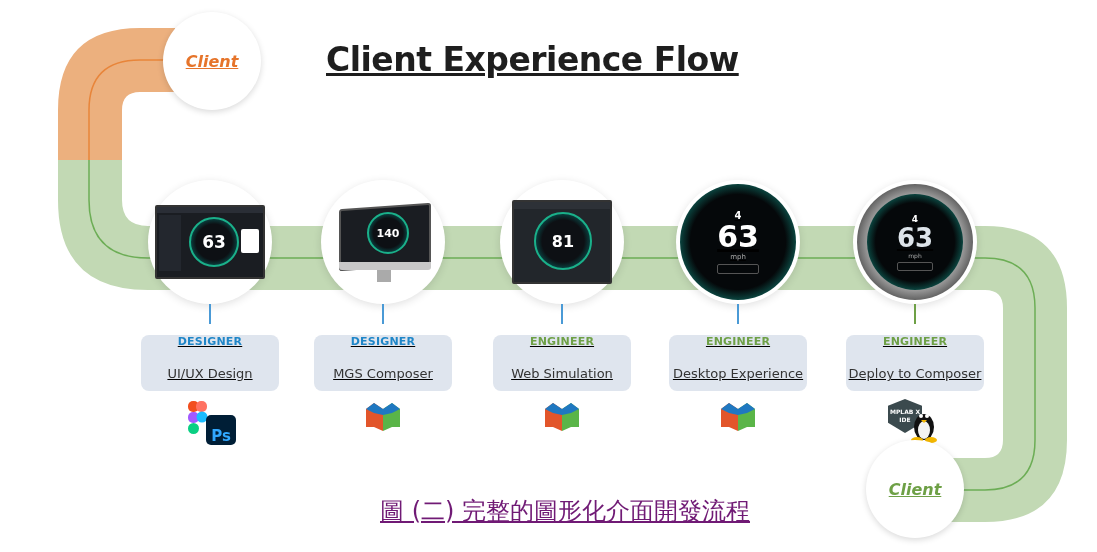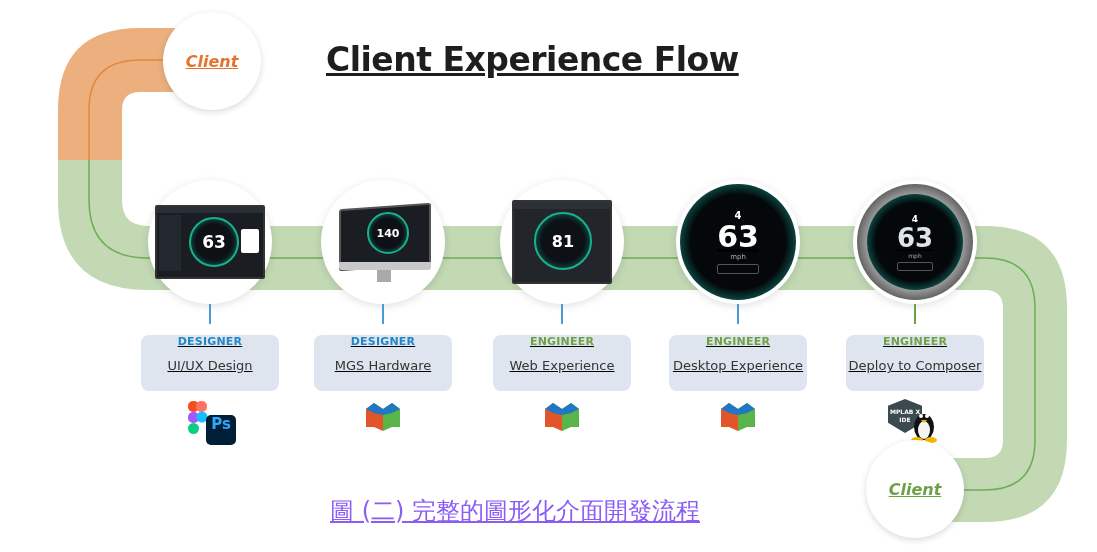--- a/index.html
+++ b/index.html
@@ -7,22 +7,22 @@
   .abs{position:absolute;text-decoration:underline;}
   #track{position:absolute;left:0;top:0;}
   .title{left:326px;top:40px;width:470px;text-align:left;font-size:33px;font-weight:bold;color:#1e1e1e;letter-spacing:-0.5px;}
   .bubble{background:#fff;border-radius:50%;box-shadow:0 2px 6px rgba(0,0,0,0.15);display:flex;align-items:center;justify-content:center;font-weight:bold;font-style:italic;}
   .bubble-client{left:163px;top:12px;width:98px;height:98px;color:#e6742a;font-size:16px;}
   .bubble-deploy{left:866px;top:440px;width:98px;height:98px;color:#6ea046;font-size:16px;}
   .stage-circle{width:124px;height:124px;border-radius:50%;background:#fff;box-shadow:0 2px 8px rgba(0,0,0,0.12);display:flex;align-items:center;justify-content:center;}
   .connector{width:2px;height:20px;}
   .card{width:138px;height:56px;background:#dfe5ee;border-radius:8px;text-align:center;}
   .role{font-size:11px;font-weight:bold;margin-top:11px;letter-spacing:0.2px;}
-  .stage-name{font-size:13px;color:#333;margin-top:10px;}
-  .caption{left:330px;top:495px;width:470px;font-size:24px;color:#8b5cf6;}
+  .stage-name{font-size:13px;color:#333;margin-top:18px;}
+  .caption{left:330px;top:495px;width:470px;text-align:center;font-size:24px;color:#701a75;}
   .screen{background:#1a1d22;border:2px solid #333;border-radius:2px;position:relative;overflow:hidden;}
   .gauge{border-radius:50%;background:radial-gradient(circle,#0d1014 55%,#0a3a3a 70%,#0c1418 80%);display:flex;flex-direction:column;align-items:center;justify-content:center;color:#fff;font-weight:bold;}
 </style>
 </head>
 <body>
 
 <svg id="track" width="1097" height="552" viewBox="0 0 1097 552">
 
   <path d="M175,28 L140,28 Q58,28 58,110 L58,160 L122,160 L122,110 Q122,92 140,92 L175,92 Z" fill="#ecb07e"></path>
   <path d="M175,60 L140,60 Q89,60 89,110 L89,160" fill="none" stroke="#e8853a" stroke-width="1.5"></path>
@@ -53,62 +53,62 @@
     <div class="stage-name">UI/UX Design</div>
   </div>
   <div style="position:relative;height:50px;margin-top:10px;">
     <svg style="position:absolute;left:47px;top:0;" width="22" height="34" viewBox="0 0 22 34">
       <rect x="0" y="0" width="11" height="11" rx="5" fill="#f24e1e"></rect>
         <rect x="8" y="0" width="11" height="11" rx="5" fill="#ff7262"></rect>
       <rect x="0" y="11" width="11" height="11" rx="5" fill="#a259ff"></rect>
         <circle cx="14" cy="16" r="5.5" fill="#1abcfe"></circle>
       <rect x="0" y="22" width="11" height="11" rx="5.5" fill="#0acf83"></rect>
     </svg>
-    <div style="position:absolute;left:65px;top:14px;width:30px;height:30px;background:#001e36;border-radius:5px;color:#31a8ff;font-weight:bold;font-size:15px;display:flex;align-items:flex-start;justify-content:center;">
+    <div style="position:absolute;left:65px;top:14px;width:30px;height:30px;background:#001e36;border-radius:5px;color:#31a8ff;font-weight:bold;font-size:15px;display:flex;align-items:flex-end;justify-content:center;">
         <span>Ps</span>
       </div>
   </div>
 </div>
 
 <div class="abs" style="left:314px;top:180px;width:138px;">
   <div class="stage-circle" style="margin-left:7px;">
     <div style="position:relative;width:92px;height:92px;">
       <div style="position:absolute;left:2px;top:10px;width:88px;height:58px;background:#1a1d22;border:2px solid #555;border-radius:3px;transform:skewY(-4deg);"></div>
       <div style="position:absolute;left:2px;top:66px;width:92px;height:8px;background:#c8c8c8;border-radius:0 0 3px 3px;"></div>
       <div style="position:absolute;left:40px;top:74px;width:14px;height:12px;background:#aaa;"></div>
       <div class="gauge" style="position:absolute;left:30px;top:16px;width:38px;height:38px;border:2px solid #1ab08a;">
         <span style="font-size:11px;">140</span>
       </div>
     </div>
   </div>
   <div class="connector" style="margin-left:68px;background:#4a9ad6;"></div>
   <div class="card">
     <div class="role" style="color:#1f86c8;">DESIGNER</div>
-    <div class="stage-name">MGS Hardware</div>
+    <div class="stage-name">MGS Composer</div>
   </div>
   <svg style="display:block;margin:10px auto 0;" width="34" height="30" viewBox="0 0 34 30">
     <polygon points="0,8 8,2 17,8 17,30 8,26 0,26" fill="#e2552a"></polygon>
     <polygon points="17,8 26,2 34,8 34,26 26,26 17,30" fill="#5ab548"></polygon>
     <polygon points="0,8 8,2 17,8 26,2 34,8 26,12 17,14 8,12" fill="#1f78c1"></polygon>
   </svg>
 </div>
 
 <div class="abs" style="left:493px;top:180px;width:138px;">
   <div class="stage-circle" style="margin-left:7px;">
     <div class="screen" style="width:96px;height:80px;background:#22262b;">
       <div style="position:absolute;left:0;top:0;width:100%;height:7px;background:#2d3137;"></div>
       <div class="gauge" style="position:absolute;left:20px;top:10px;width:54px;height:54px;border:2px solid #1ab08a;">
         <span style="font-size:16px;">81</span>
       </div>
     </div>
   </div>
   <div class="connector" style="margin-left:68px;background:#4a9ad6;"></div>
   <div class="card">
     <div class="role" style="color:#6ea046;">ENGINEER</div>
-    <div class="stage-name">Web Experience</div>
+    <div class="stage-name">Web Simulation</div>
   </div>
   <svg style="display:block;margin:10px auto 0;" width="34" height="30" viewBox="0 0 34 30">
     <polygon points="0,8 8,2 17,8 17,30 8,26 0,26" fill="#e2552a"></polygon>
     <polygon points="17,8 26,2 34,8 34,26 26,26 17,30" fill="#5ab548"></polygon>
     <polygon points="0,8 8,2 17,8 26,2 34,8 26,12 17,14 8,12" fill="#1f78c1"></polygon>
   </svg>
 </div>
 
 <div class="abs" style="left:669px;top:180px;width:138px;">
   <div class="stage-circle" style="margin-left:7px;">

